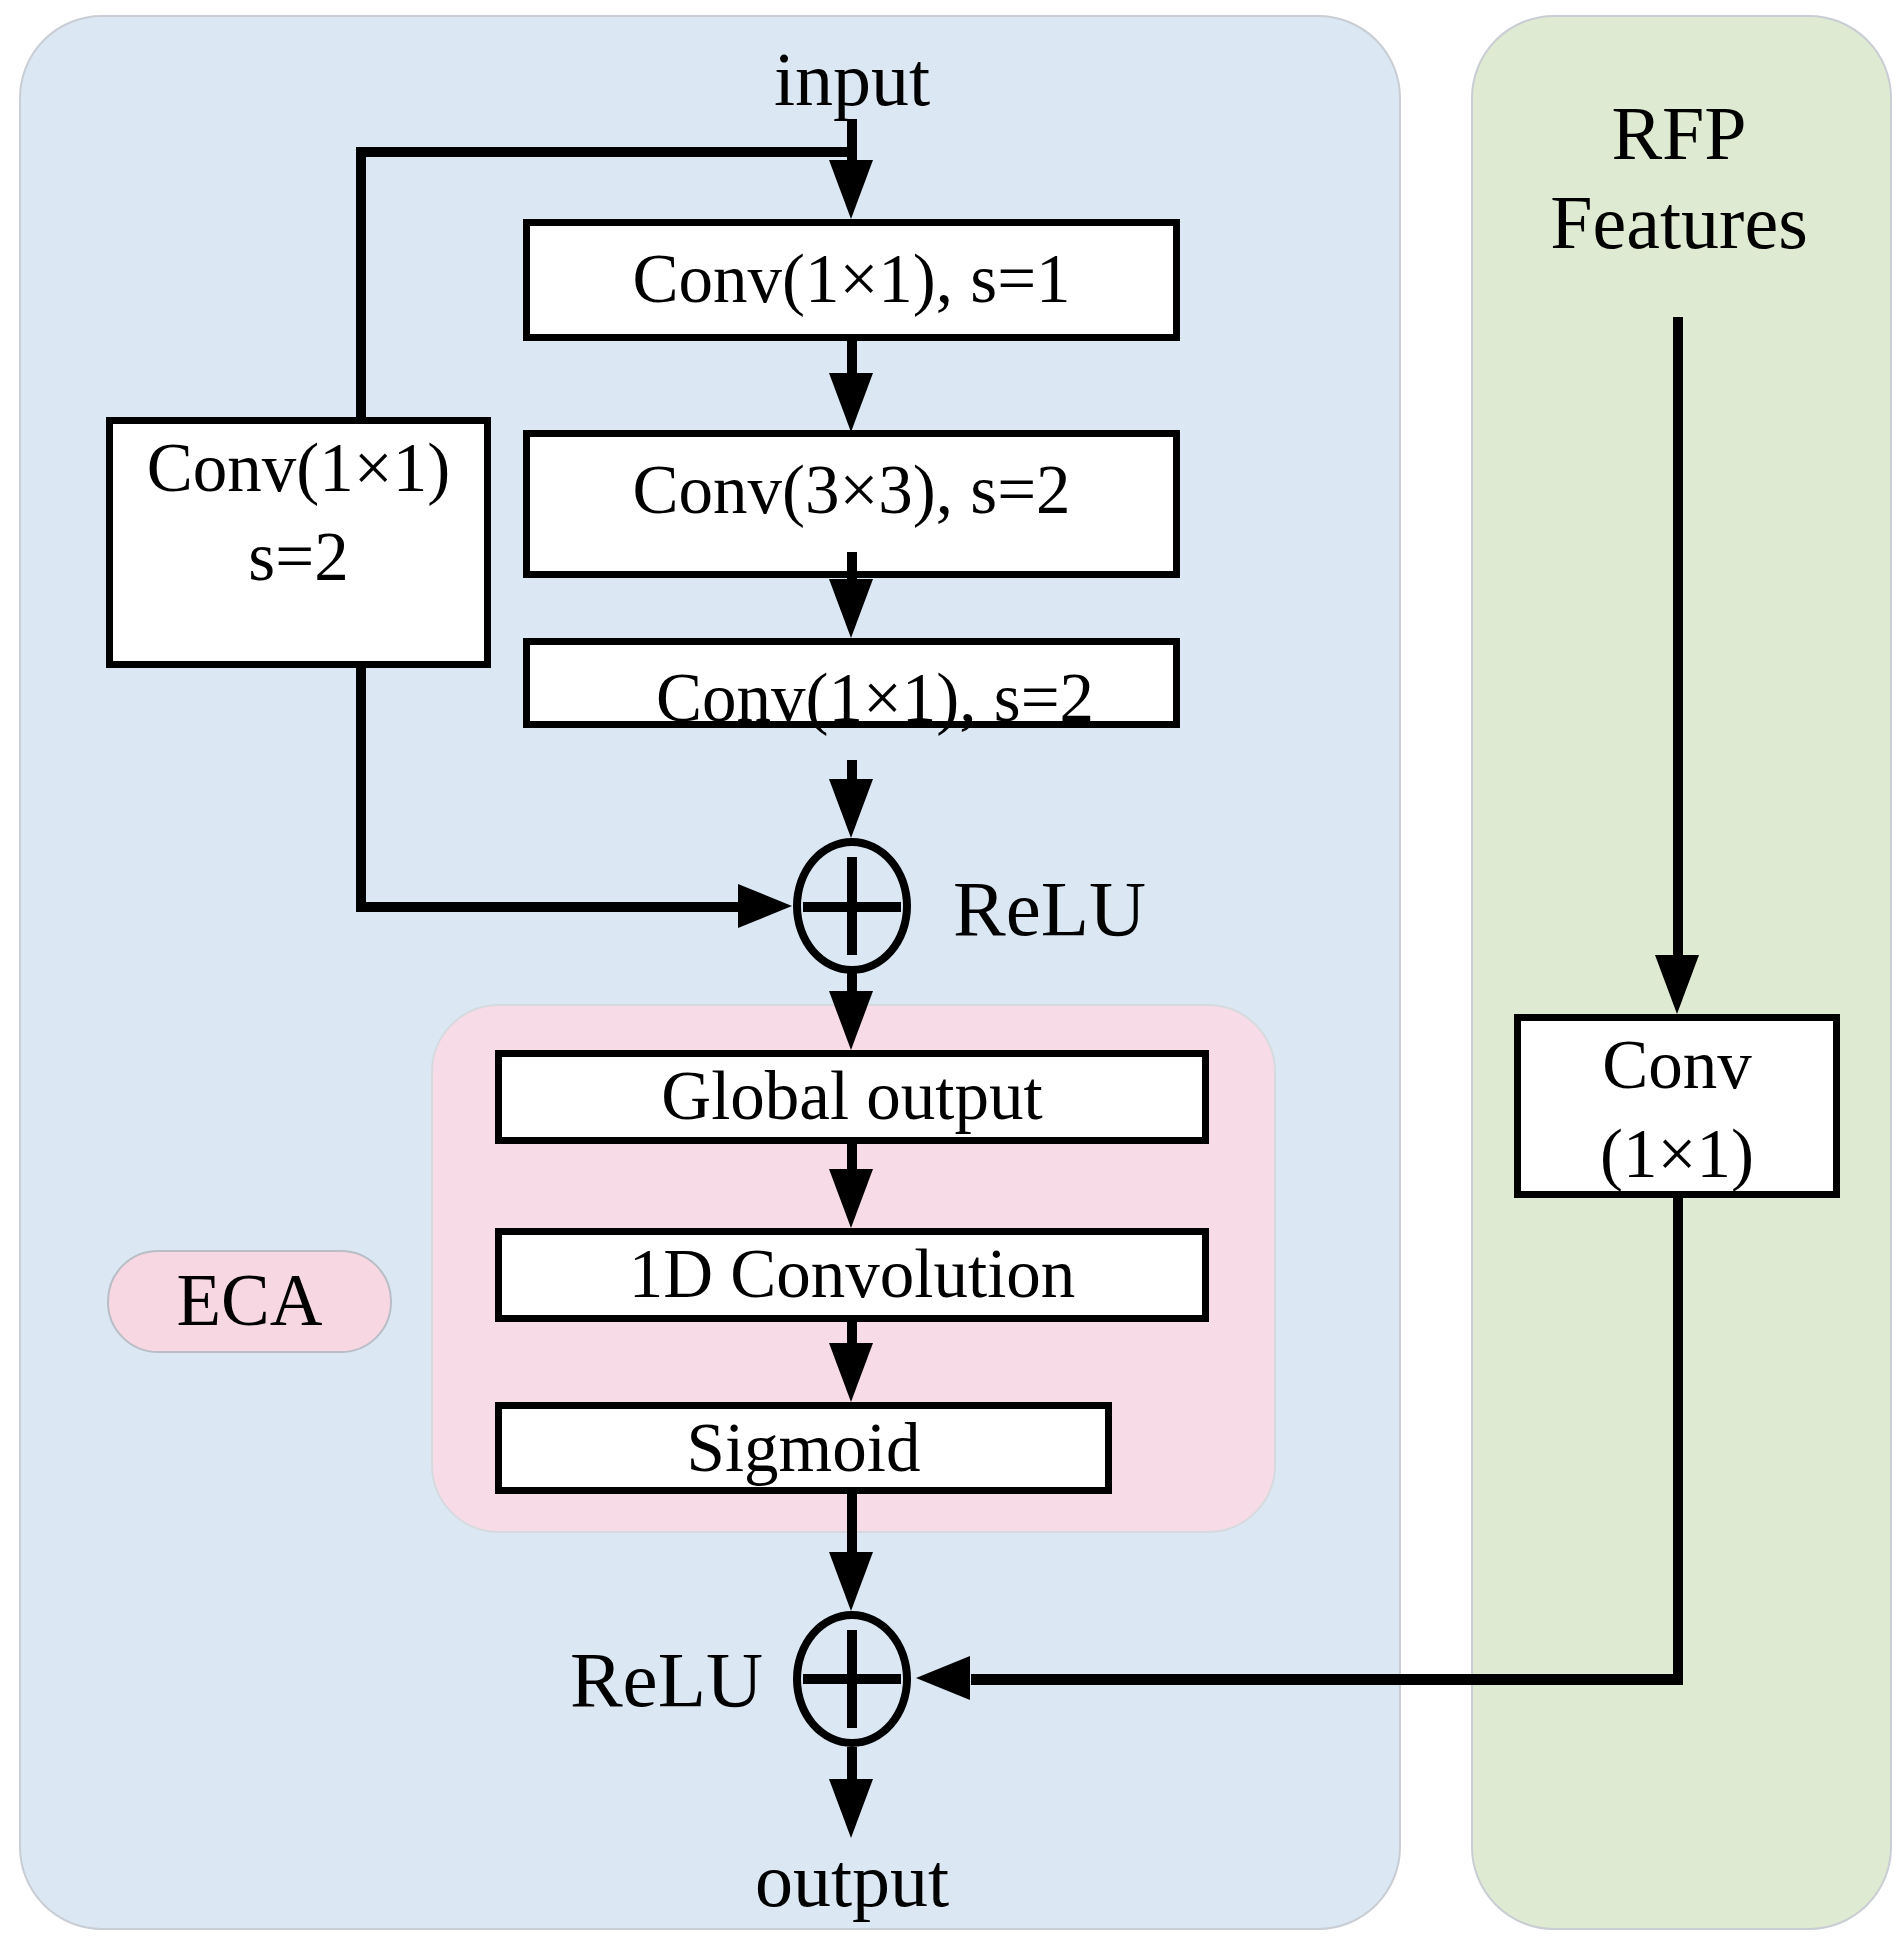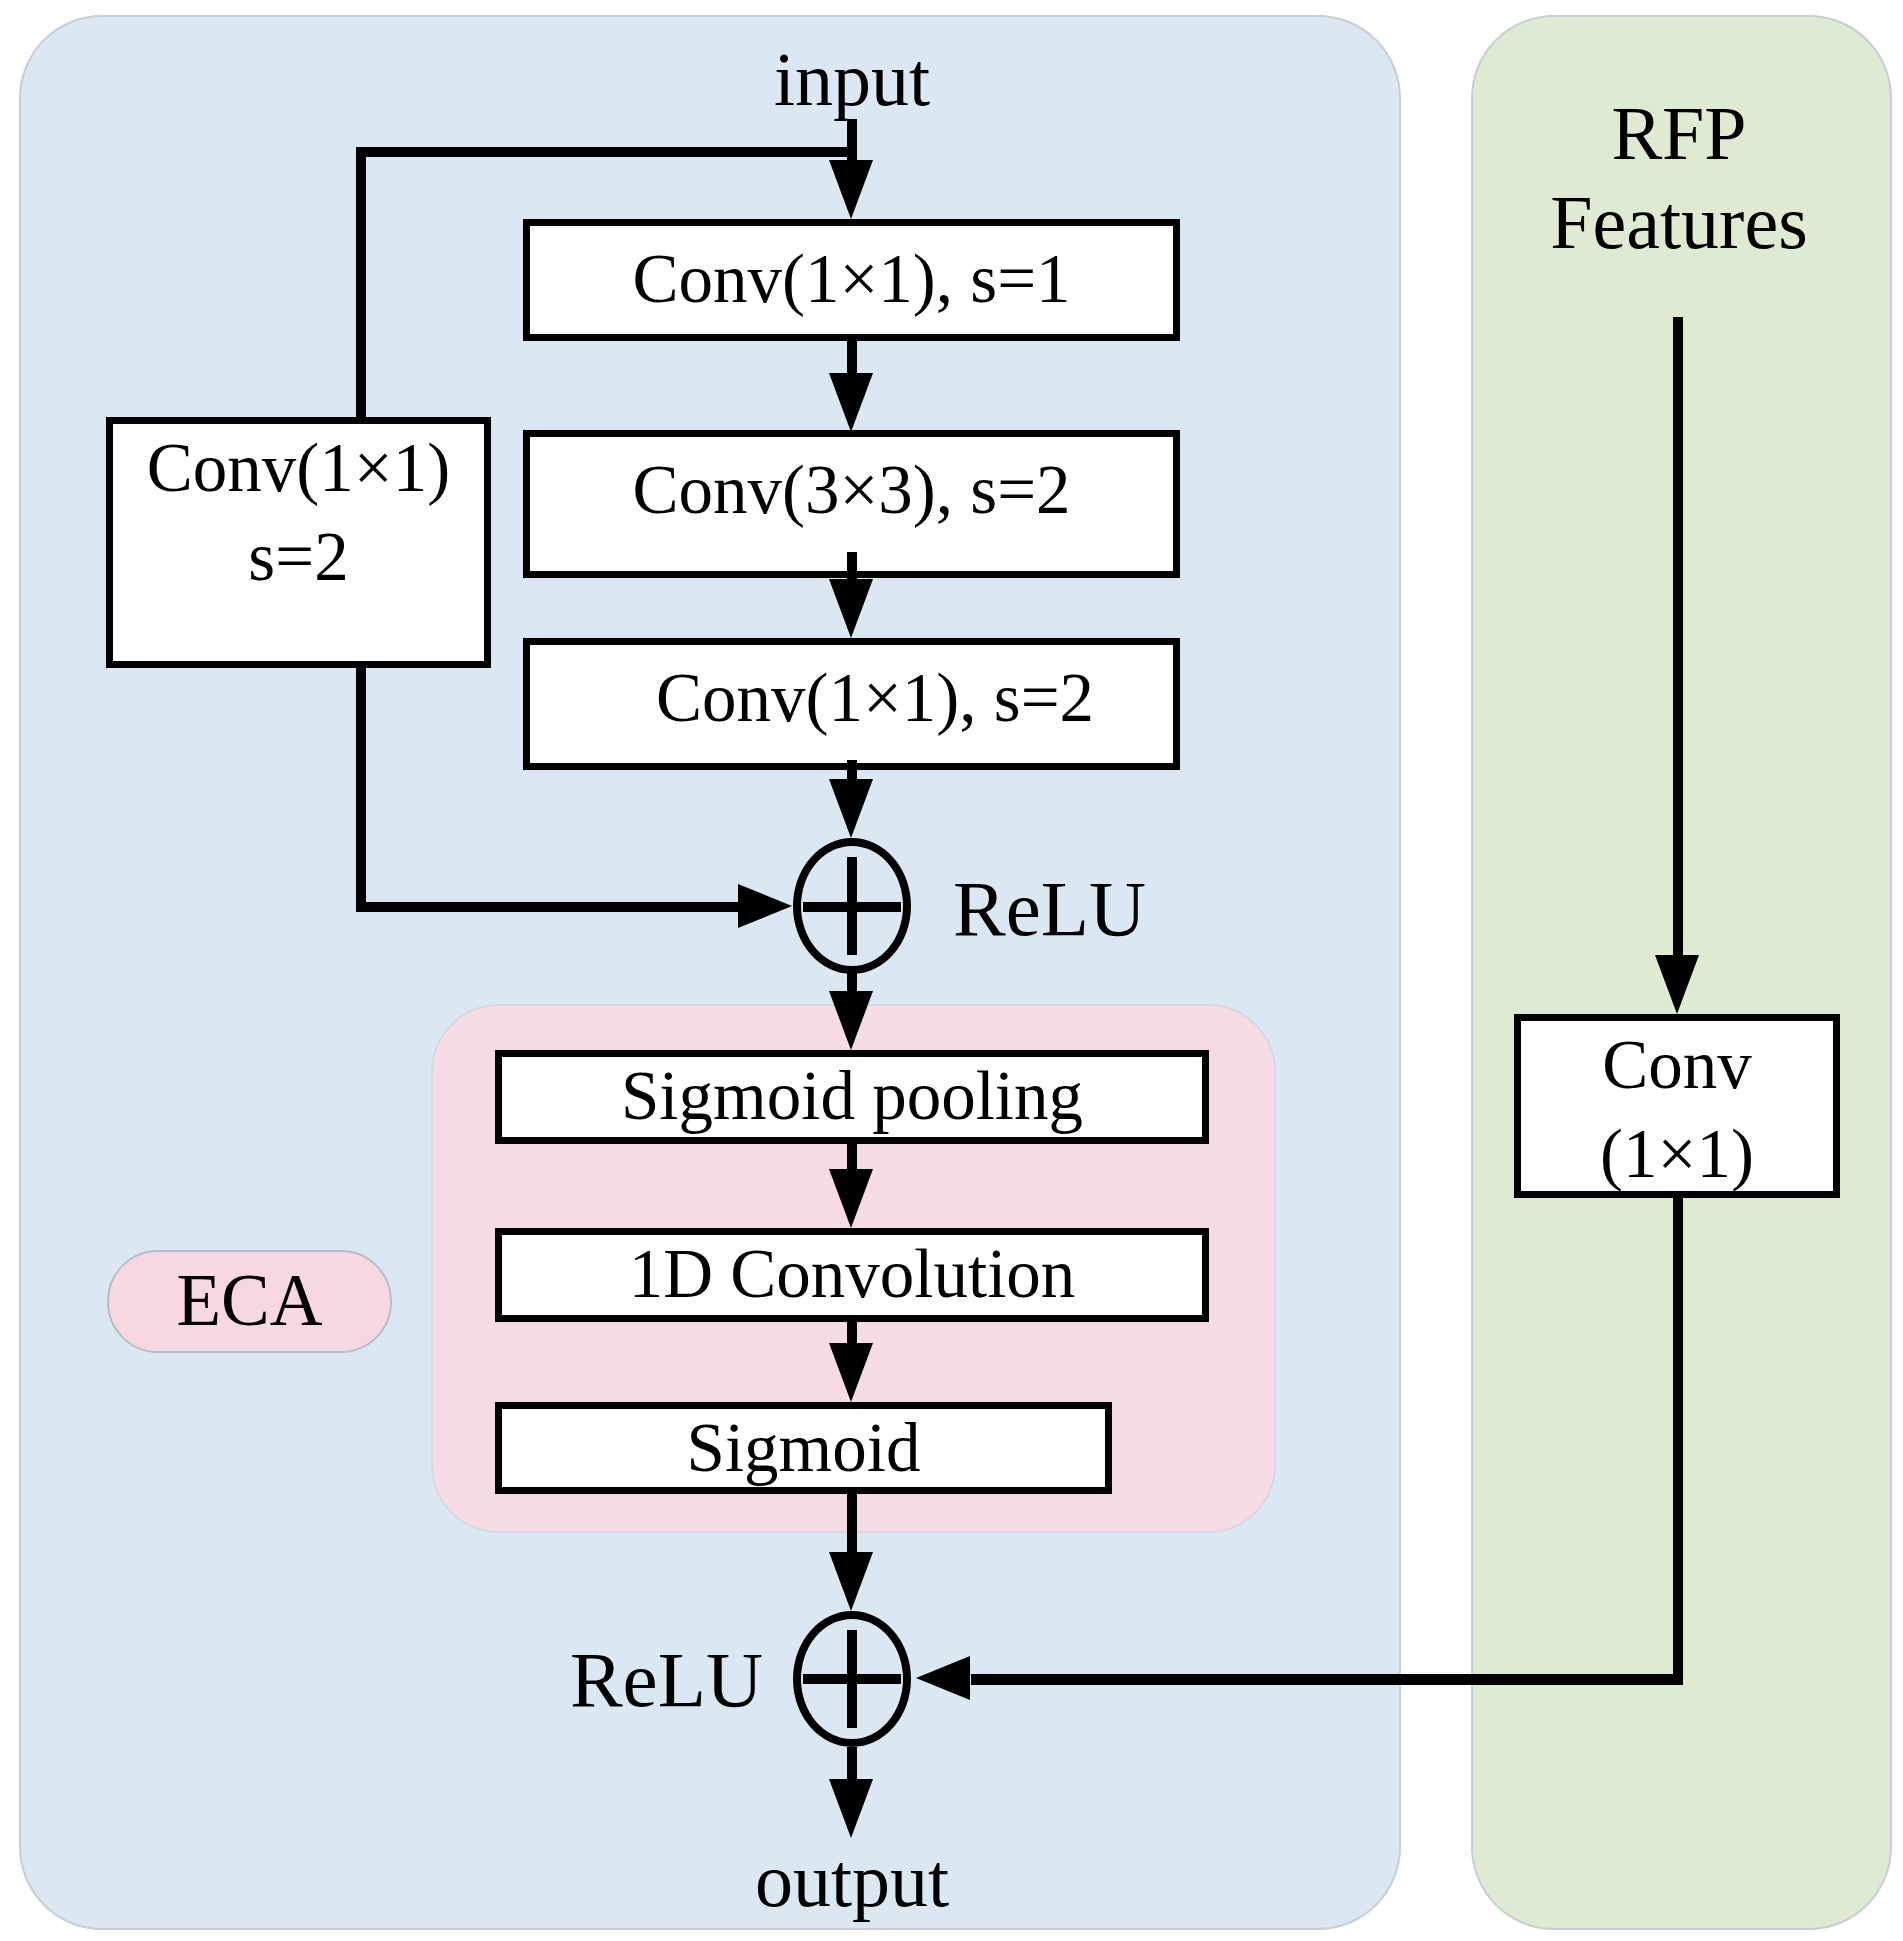--- a/index.html
+++ b/index.html
@@ -56,42 +56,42 @@
   <div class="vline" style="left:356px;top:147px;width:9.8px;height:276px;"></div>
 
   <div class="box box-1line" style="left:523px;top:219px;width:657px;height:122px;">Conv(1×1), s=1</div>
 
   <div class="vline" style="left:847px;top:341px;width:9.8px;height:38px;"></div>
   <div class="arrow-down" style="left:829px;top:373px;"></div>
   <div class="box box-1line" style="left:523px;top:430px;width:657px;height:148px;">Conv(3×3), s=2</div>
 
   <div class="vline" style="left:847px;top:552px;width:9.8px;height:38px;"></div>
   <div class="arrow-down" style="left:829px;top:579px;"></div>
-  <div class="box box-1line" style="left:523px;top:638px;width:657px;height:132px;padding-left:47px;">Conv(1×1), s=2</div>
+  <div class="box box-1line" style="left:523px;top:638px;width:657px;height:90px;padding-left:47px;">Conv(1×1), s=2</div>
 
   <div class="vline" style="left:847px;top:760px;width:9.8px;height:30px;"></div>
   <div class="arrow-down" style="left:829px;top:779px;"></div>
 
   <div class="box twoline" style="left:106px;top:417px;width:385px;height:251px;">
     <span>Conv(1×1)</span>
     <span>s=2</span>
   </div>
   <div class="vline" style="left:356px;top:668px;width:9.8px;height:243px;"></div>
   <div class="hline" style="left:356px;top:902px;width:385px;height:9.8px;"></div>
   <div class="arrow-right" style="left:738px;top:884px;"></div>
 
   <div class="plus-circle" style="left:793px;top:838px;"></div>
   <div class="plus-v" style="top:857px;"></div>
   <div class="plus-h" style="left:803px;top:902px;"></div>
   <div class="label" style="left:953px;top:865px;width:242px;text-align:left;font-size:79px;">ReLU</div>
 
   <div class="vline" style="left:847px;top:973px;width:9.8px;height:30px;"></div>
   <div class="arrow-down" style="left:829px;top:991px;"></div>
 
-  <div class="box box-1line ebox" style="left:495px;top:1050px;width:714px;height:94px;">Sigmoid pooling</div>
+  <div class="box box-1line ebox" style="left:495px;top:1050px;width:714px;height:94px;">Global output</div>
   <div class="vline" style="left:847px;top:1144px;width:9.8px;height:34px;"></div>
   <div class="arrow-down" style="left:829px;top:1169px;"></div>
   <div class="box box-1line ebox" style="left:495px;top:1228px;width:714px;height:94px;">1D Convolution</div>
   <div class="vline" style="left:847px;top:1322px;width:9.8px;height:30px;"></div>
   <div class="arrow-down" style="left:829px;top:1343px;"></div>
   <div class="box box-1line ebox" style="left:495px;top:1402px;width:617px;height:92px;">Sigmoid</div>
 
   <div class="vline" style="left:847px;top:1494px;width:9.8px;height:66px;"></div>
   <div class="arrow-down" style="left:829px;top:1552px;"></div>
 

